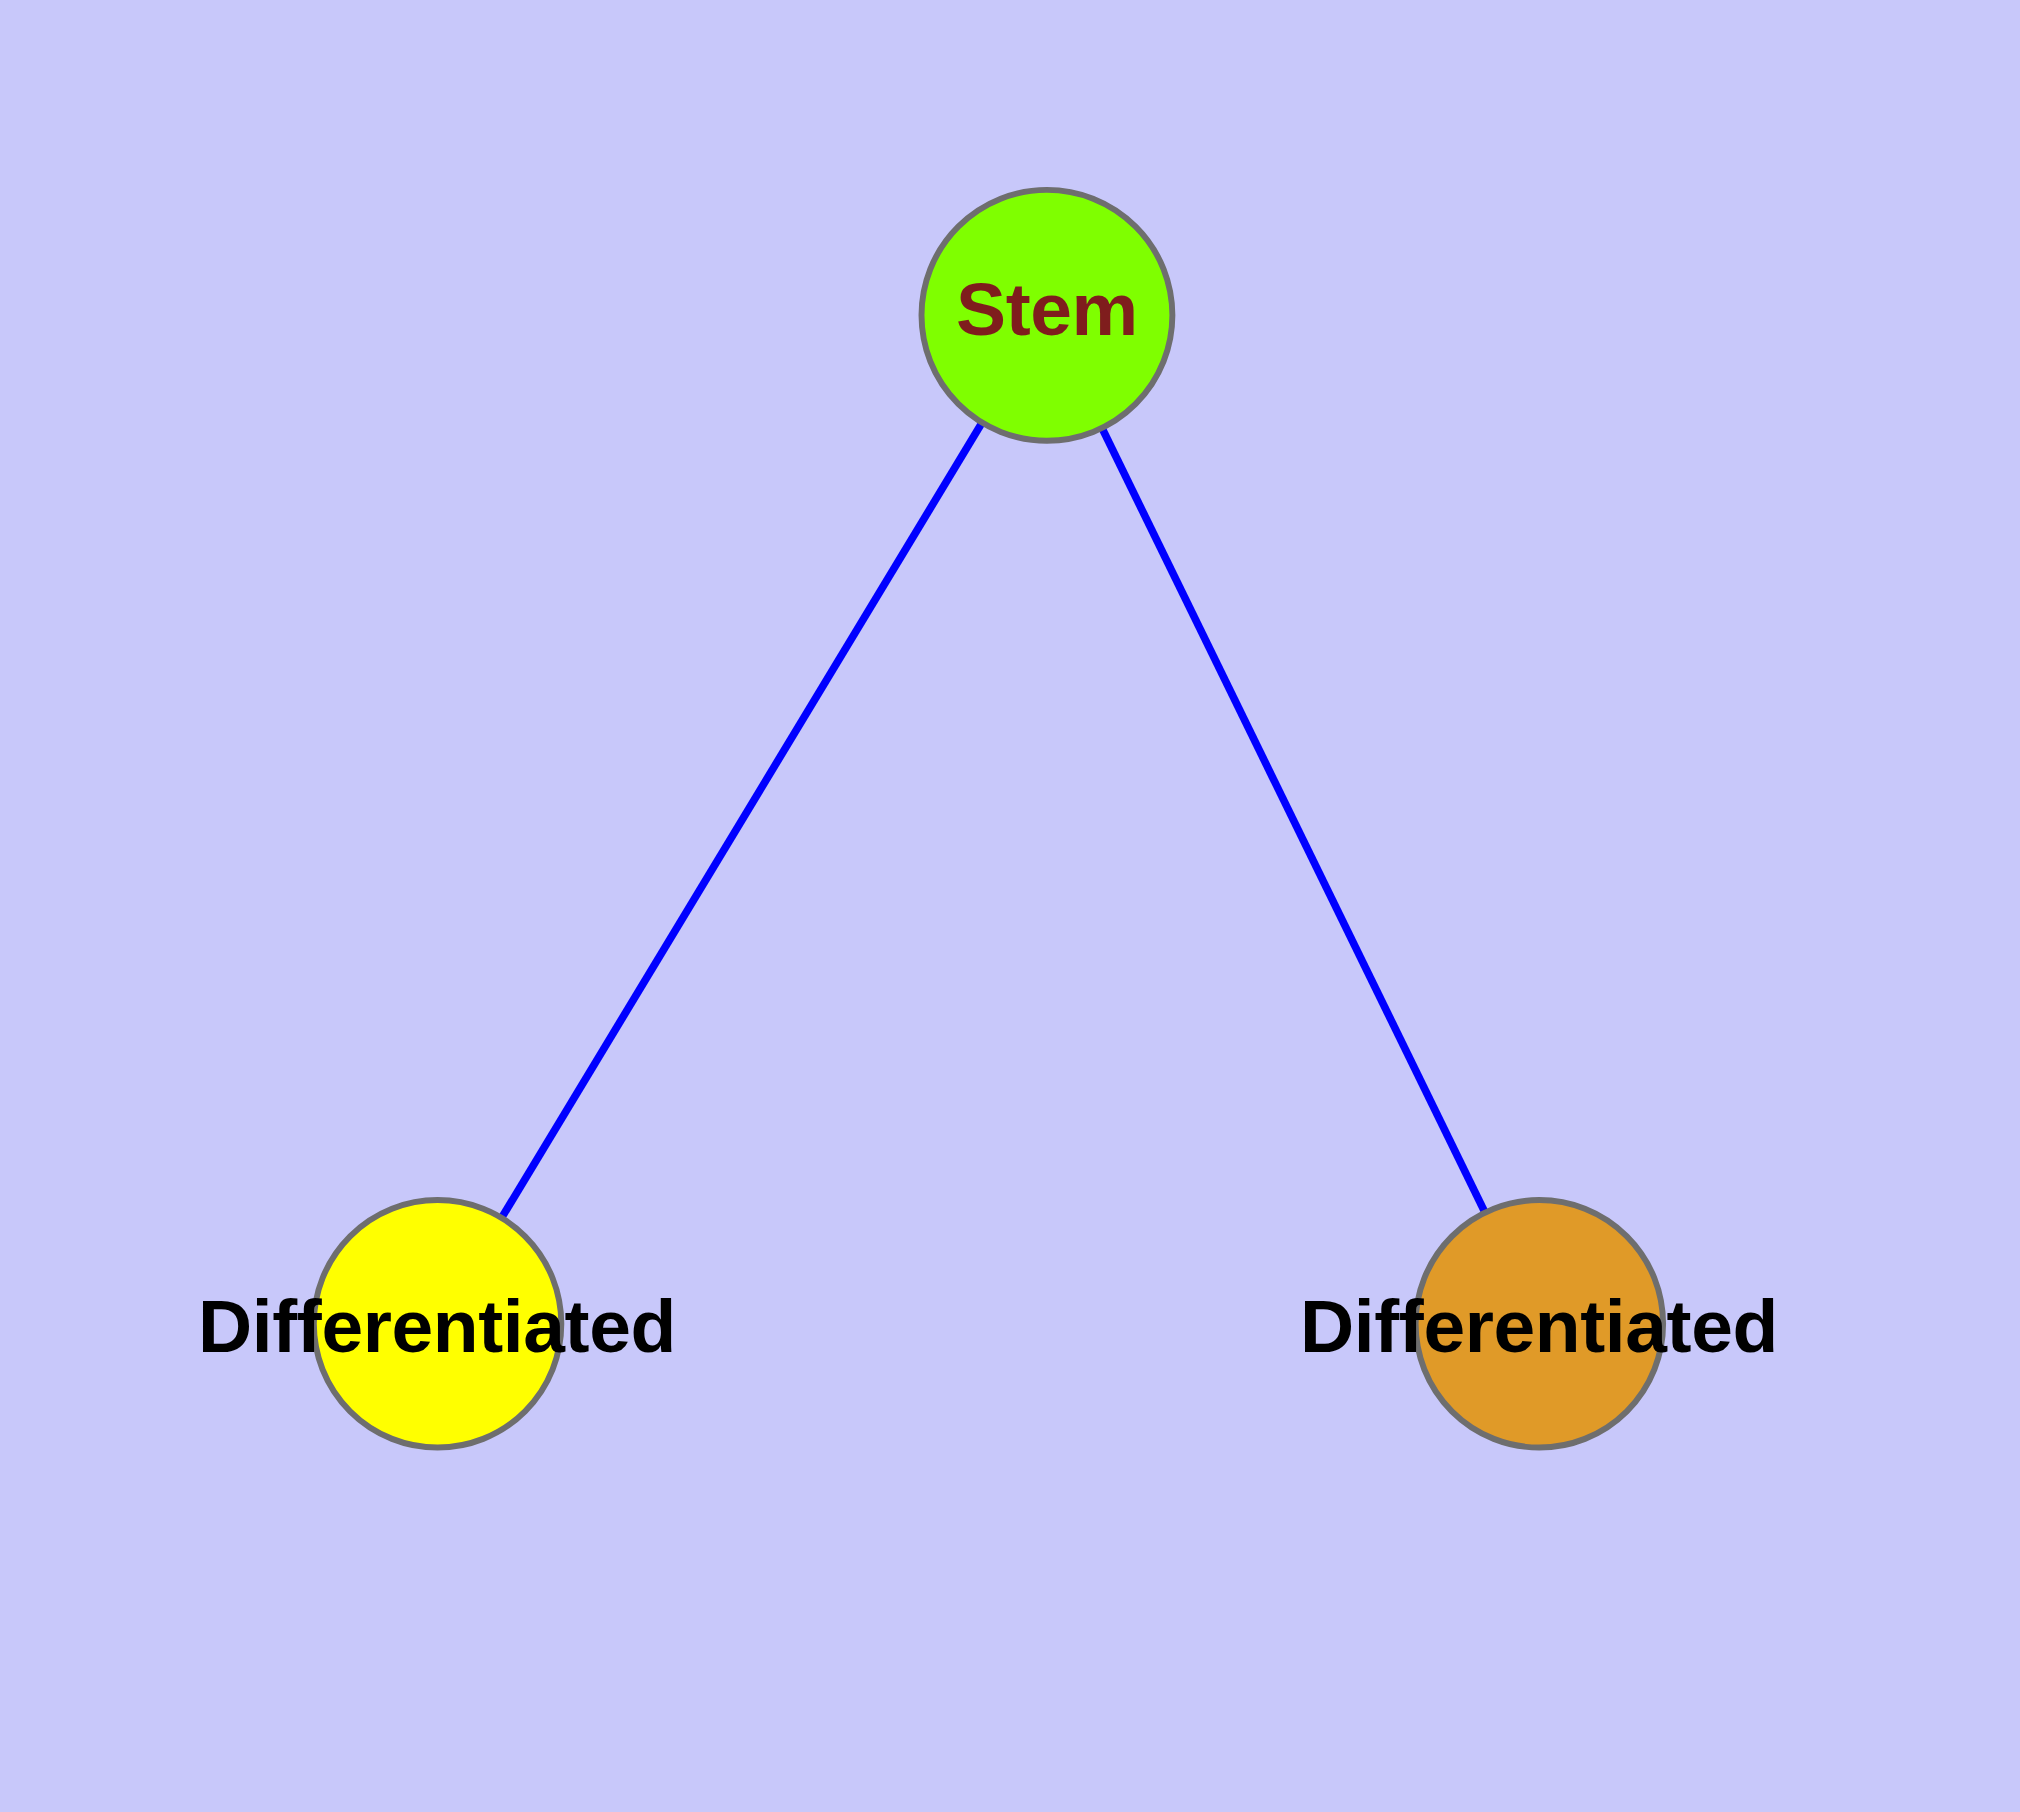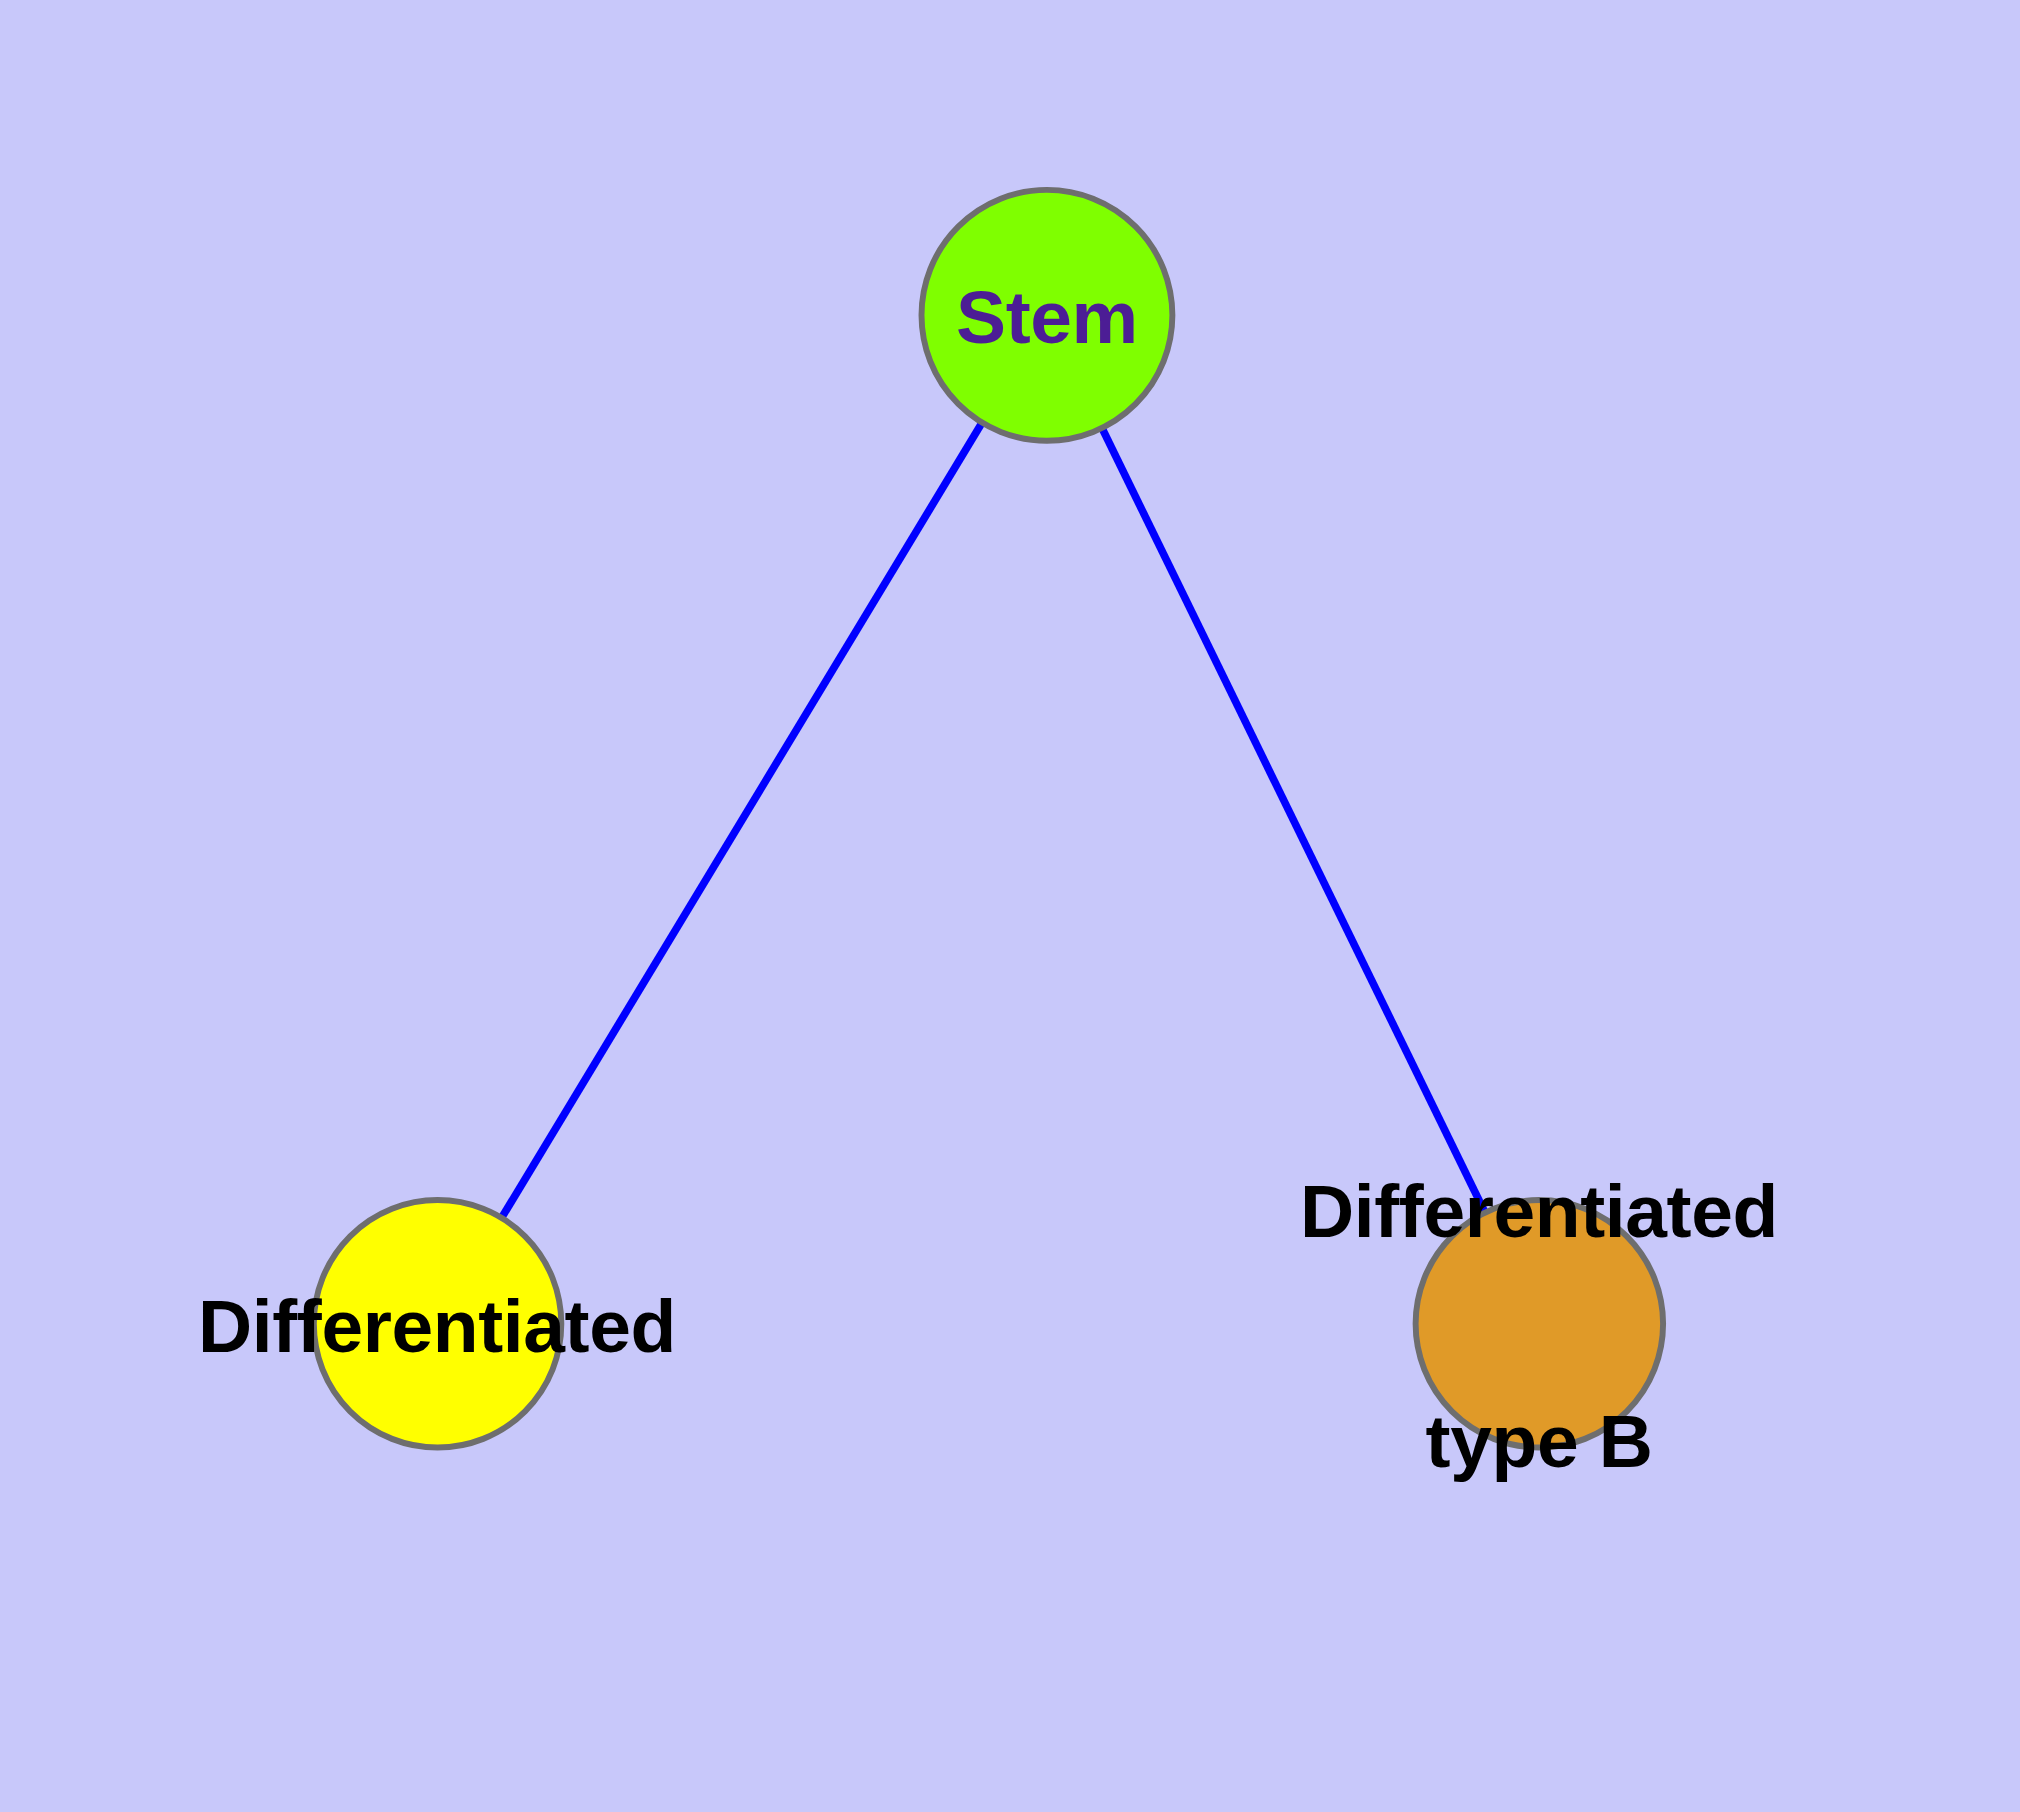--- a/index.html
+++ b/index.html
@@ -55,27 +55,26 @@
       <line x1="1235" y1="372" x2="1816" y2="1562" stroke="#0000ff" stroke-width="9" stroke-linecap="butt"></line>
     </g>
 
     <g>
       <circle cx="1235" cy="372" r="148" fill="#7fff00" stroke="#6e6e6e" stroke-width="7"></circle>
       <circle cx="516" cy="1562" r="146" fill="#ffff00" stroke="#6e6e6e" stroke-width="7"></circle>
       <circle cx="1816" cy="1562" r="146" fill="#e09a28" stroke="#6e6e6e" stroke-width="7"></circle>
     </g>
   </svg>
 
-  <div class="node-label" id="label-stem" style="left: 1047px; top: 317px; color: #4c1d95;">
+  <div class="node-label" id="label-stem" style="left: 1047px; top: 309px; color: #7f1d1d;">
     <div>Stem</div>
   </div>
 
   <div class="node-label" id="label-typea" style="left: 437px; top: 1326px; color: rgb(0, 0, 0);">
     <div>Differentiated</div>
   </div>
 
   <div class="node-label" id="label-typeb" style="left: 1539px; top: 1326px; color: rgb(0, 0, 0);">
     <div>Differentiated</div>
-    <div>type B</div>
   </div>
 
 </div>
 
 
 </body></html>

